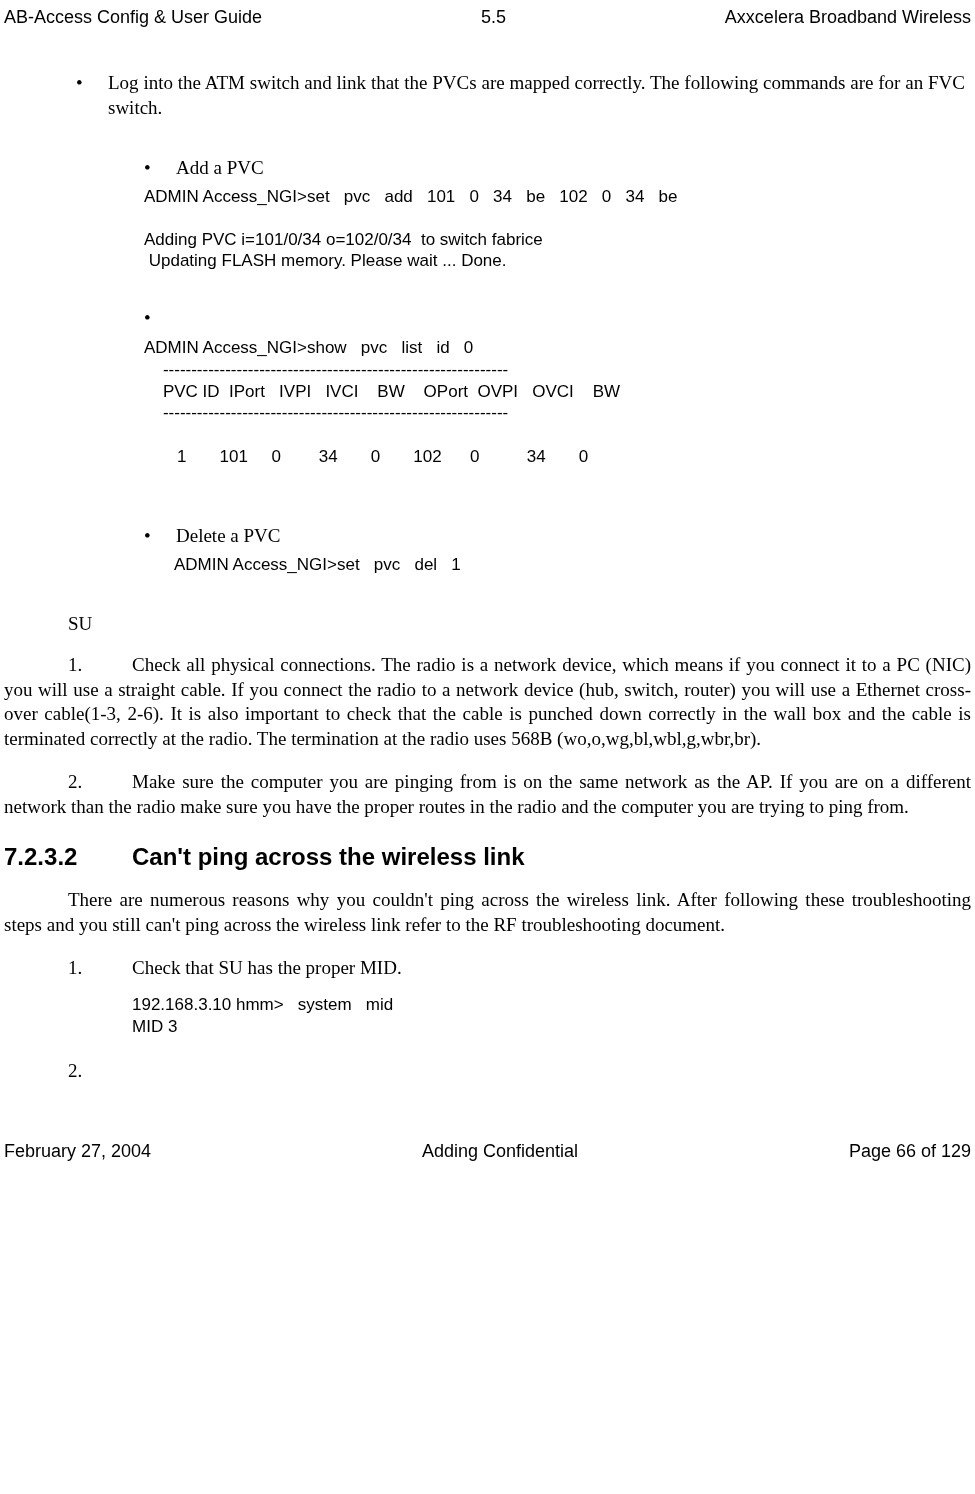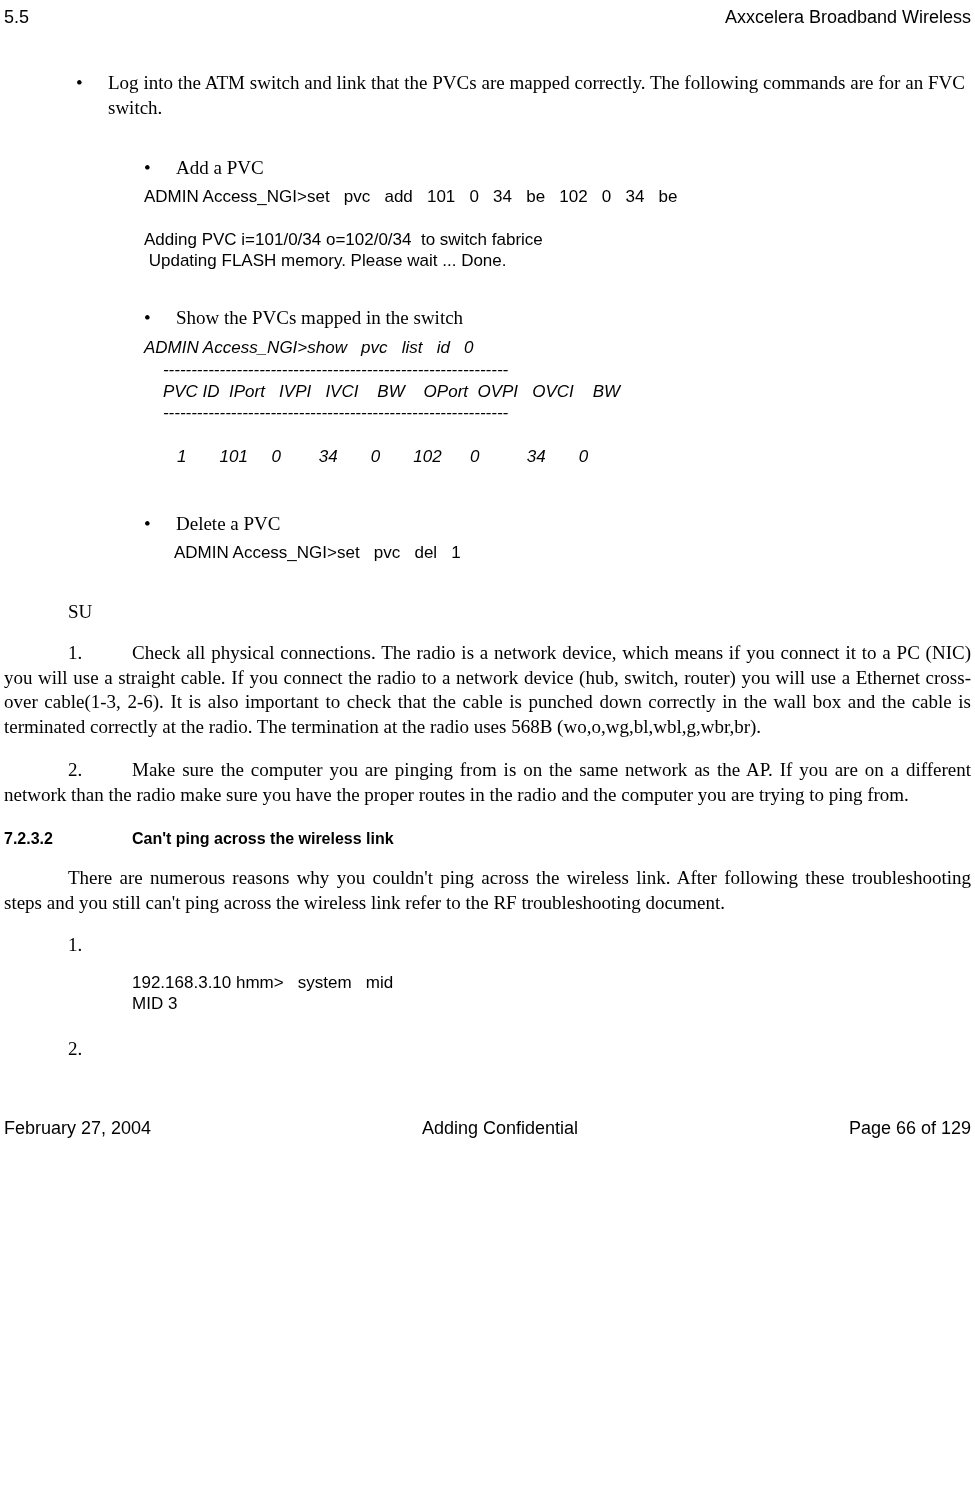--- a/index.html
+++ b/index.html
@@ -54,23 +54,22 @@
       margin-top: 2px;
       margin-bottom: 35px;
       line-height: 1.25;
     }
     .code-block-wide {
       font-family: Arial, Helvetica, sans-serif;
       font-size: 17px;
       white-space: pre;
       margin-left: 140px;
       margin-top: 2px;
-      margin-bottom: 44px;
+      margin-bottom: 56px;
       line-height: 1.28;
-      font-style: italic;
     }
     .code-block-inner {
       font-family: Arial, Helvetica, sans-serif;
       font-size: 17px;
       white-space: pre;
       margin-left: 170px;
       margin-top: 3px;
       margin-bottom: 30px;
     }
     .su {
@@ -93,21 +92,21 @@
     .justify {
       text-align: justify;
       margin: 0;
       margin-bottom: 18px;
     }
     .indent-first {
       text-indent: 64px;
     }
     .h2 {
       font-family: Arial, Helvetica, sans-serif;
-      font-size: 16px;
+      font-size: 24px;
       font-weight: bold;
       margin-top: 22px;
       margin-bottom: 16px;
     }
     .h2 .numcol {
       display: inline-block;
       width: 128px;
     }
     .code-simple {
       font-family: Arial, Helvetica, sans-serif;
@@ -116,41 +115,41 @@
       margin-left: 128px;
       margin-top: -2px;
       margin-bottom: 22px;
       line-height: 1.25;
     }
   </style>
 </head>
 <body>
 
 <div class="header-row">
+  <span>AB-Access Config &amp; User Guide</span>
   <span>5.5</span>
   <span>Axxcelera Broadband Wireless</span>
 </div>
 
 <div class="bullet-main">
   <span class="dot">•</span>
   <span class="txt">Log into the ATM switch and link that the PVCs are mapped correctly. The following commands are for an FVC switch.</span>
 </div>
 
 <div class="sub-bullet">
   <span class="dot">•</span>
   <span class="lbl-sans">Add a PVC</span>
 </div>
 <div class="code-block">ADMIN Access_NGI&gt;set   pvc   add   101   0   34   be   102   0   34   be
 
 Adding PVC i=101/0/34 o=102/0/34  to switch fabrice
  Updating FLASH memory. Please wait ... Done.</div>
 
 <div class="sub-bullet">
   <span class="dot">•</span>
-  <span>Show the PVCs mapped in the switch</span>
 </div>
 <div class="code-block-wide">ADMIN Access_NGI&gt;show   pvc   list   id   0
     -------------------------------------------------------------
     PVC ID  IPort   IVPI   IVCI    BW    OPort  OVPI   OVCI    BW
     -------------------------------------------------------------
 
        1       101     0        34       0       102      0          34       0</div>
 
 <div class="sub-bullet">
   <span class="dot">•</span>
@@ -169,20 +168,21 @@
 </p>
 
 <div class="h2">
   <span class="numcol">7.2.3.2</span><span>Can't ping across the wireless link</span>
 </div>
 
 <p class="justify indent-first">There are numerous reasons why you couldn't ping across the wireless link. After following these troubleshooting steps and you still can't ping across the wireless link refer to the RF troubleshooting document.</p>
 
 <div class="numbered">
   <span class="num">1.</span>
+  <span class="txt">Check that SU has the proper MID.</span>
 </div>
 <div class="code-simple">192.168.3.10 hmm&gt;   system   mid
 MID 3</div>
 
 <div class="numbered">
   <span class="num">2.</span>
 </div>
 
 <div class="footer-row">
   <span>February 27, 2004</span>

